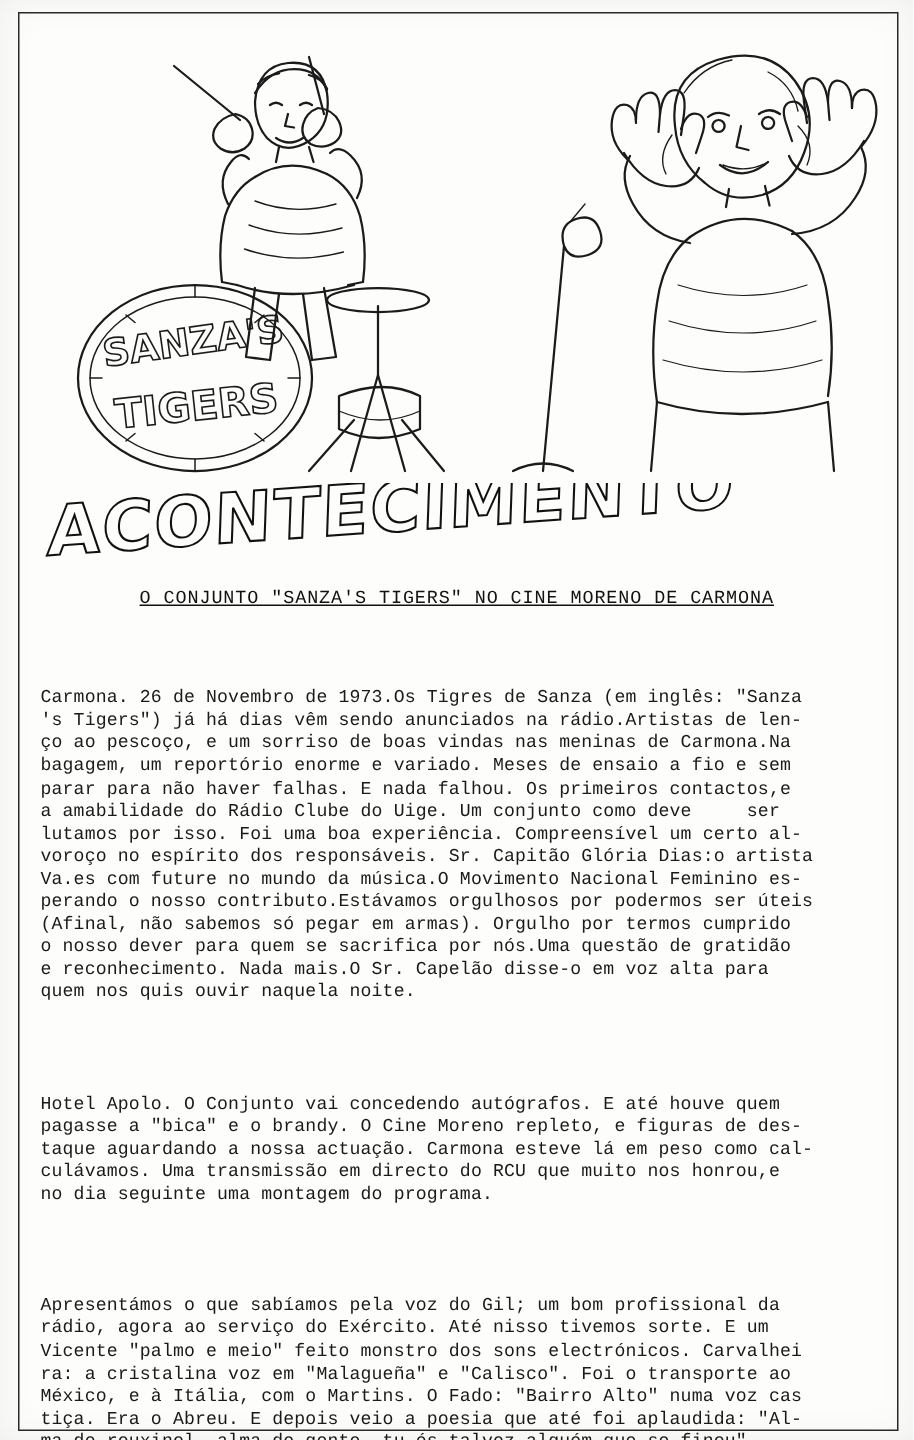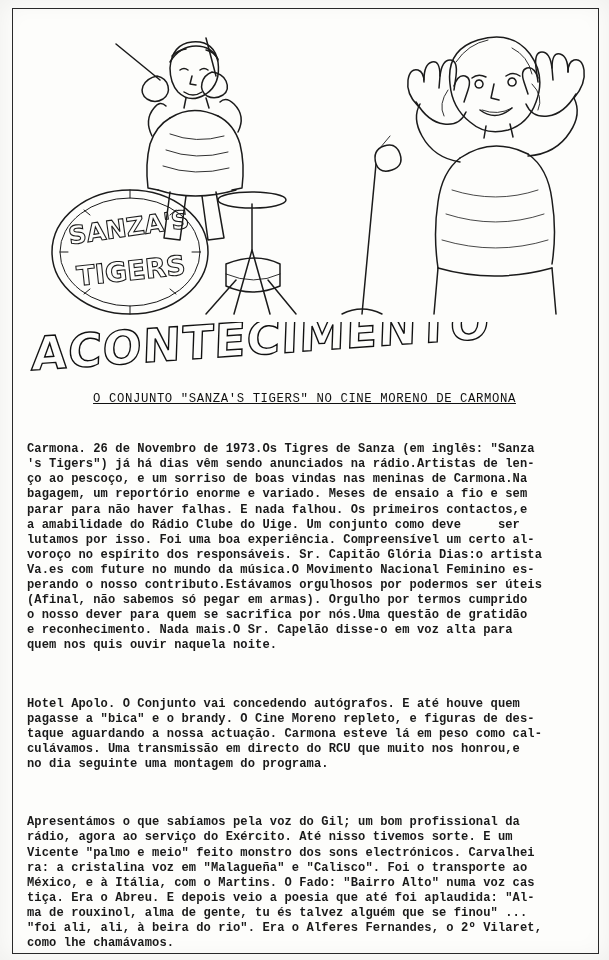--- a/index.html
+++ b/index.html
@@ -78,21 +78,21 @@
     position: absolute;
     left: 27px;
     top: 412px;
     width: 556px;
     font-size: 12.1px;
     line-height: 15.1px;
     letter-spacing: 0.1px;
     color: #1a1a1a;
     white-space: pre-wrap;
   }
-  .para { margin: 0 0 13px 0; white-space: pre-wrap; font-weight: bold; }
+  .para { margin: 16px 0 13px 0; white-space: pre-wrap; }
 
   .footer {
     position: absolute;
     left: 27px;
     right: 24px;
     bottom: 22px;
     height: 18px;
   }
   .continua {
     position: absolute;

